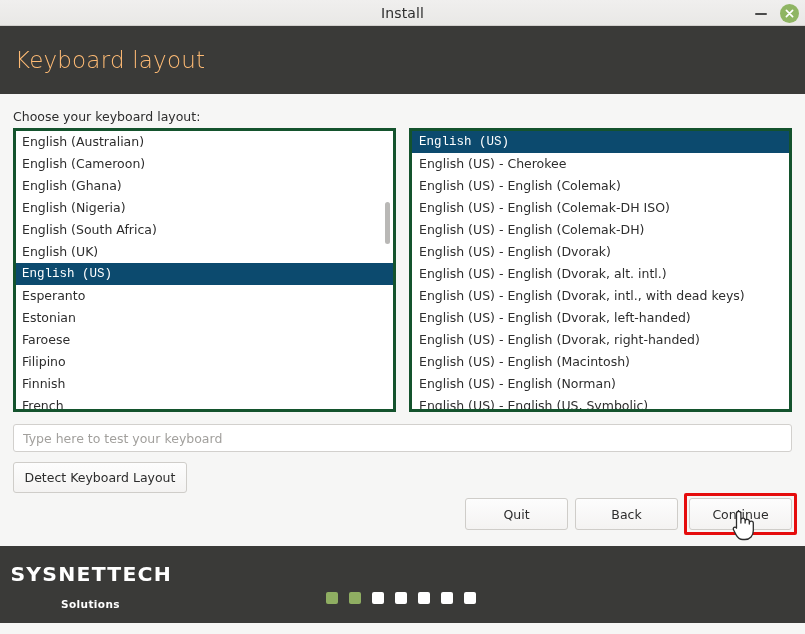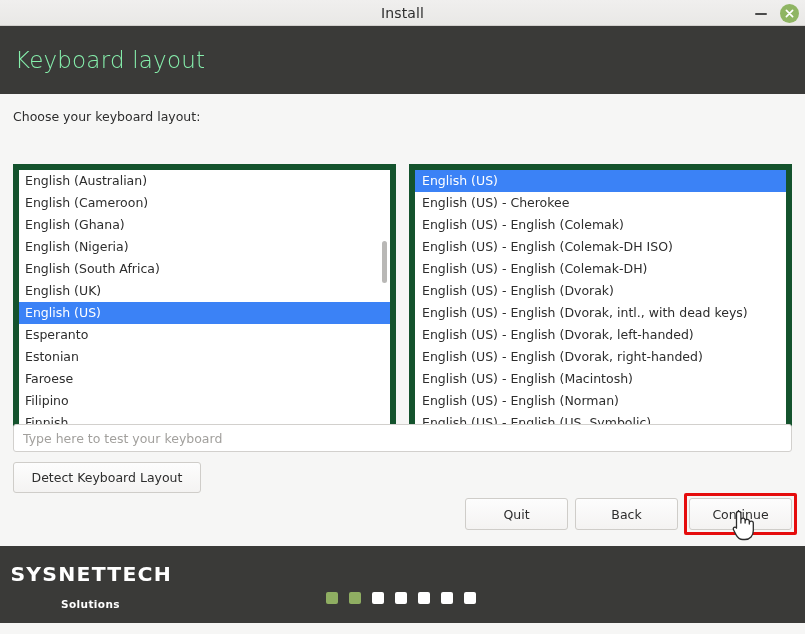--- a/index.html
+++ b/index.html
@@ -53,58 +53,58 @@
   .header {
     position: absolute; top: 26px; left: 0;
     width: 805px; height: 68px;
     background: #3a3a38;
     display: flex; align-items: center;
   }
   .header-title {
     margin-left: 15px;
     font-size: 23px;
     font-weight: 300;
-    color: #86efac;
+    color: #fdba74;
     letter-spacing: 0.2px;
   }
 
   
   .body-area {
     position: absolute; top: 94px; left: 0;
     width: 805px; height: 452px;
     background: #f6f6f5;
   }
   .choose-label {
     position: absolute; left: 13px; top: 15px;
     font-size: 12.5px; color: #2d2d2d;
   }
 
   .list-panel {
     position: absolute;
     background: #ffffff;
-    border: 6px solid #14532d;
+    border: 3px solid #14532d;
     overflow: hidden;
-    margin-top: 36px;
   }
   .list-left  { left: 13px;  top: 34px; width: 383px; height: 284px; }
   .list-right { left: 409px; top: 34px; width: 383px; height: 284px; }
 
   .list-inner { position: relative; }
   .list-item {
     height: 22px; line-height: 22px;
     padding-left: 6px;
     font-size: 12.5px;
     color: #2d2d2d;
     white-space: nowrap;
     overflow: hidden;
     cursor: default;
   }
   .list-item.selected {
-    background: #3b82f6;
+    background: #0c4a6e;
     color: #ffffff;
+    font-family: Liberation Mono, monospace;
   }
   .list-right .list-item { padding-left: 7px; }
 
   .scrollbar-track {
     position: absolute;
     width: 9px;
     background: transparent;
   }
   .scrollbar-thumb {
     position: absolute;
@@ -133,21 +133,21 @@
     font-family: "DejaVu Sans", sans-serif;
     font-size: 12.5px;
     color: #2d2d2d;
     background: linear-gradient(#fdfdfd, #f4f3f2);
     border: 1px solid #cfcdc9;
     border-radius: 3px;
     cursor: default;
   }
   .btn-detect {
     position: absolute; left: 13px; top: 368px;
-    width: 188px; height: 31px;
+    width: 174px; height: 31px;
   }
 
   
   .nav-btn {
     position: absolute; top: 404px;
     width: 103px; height: 32px;
   }
   .btn-quit     { left: 465px; }
   .btn-back     { left: 575px; }
   .btn-continue { left: 689px; }
@@ -262,20 +262,21 @@
     </div>
 
     <div class="list-panel list-right">
       <div class="list-inner" id="right-list">
           <div class="list-item selected">English (US)</div>
           <div class="list-item">English (US) - Cherokee</div>
           <div class="list-item">English (US) - English (Colemak)</div>
           <div class="list-item">English (US) - English (Colemak-DH ISO)</div>
           <div class="list-item">English (US) - English (Colemak-DH)</div>
           <div class="list-item">English (US) - English (Dvorak)</div>
+          <div class="list-item">English (US) - English (Dvorak, alt. intl.)</div>
           <div class="list-item">English (US) - English (Dvorak, intl., with dead keys)</div>
           <div class="list-item">English (US) - English (Dvorak, left-handed)</div>
           <div class="list-item">English (US) - English (Dvorak, right-handed)</div>
           <div class="list-item">English (US) - English (Macintosh)</div>
           <div class="list-item">English (US) - English (Norman)</div>
           <div class="list-item">English (US) - English (US, Symbolic)</div>
         </div>
     </div>
 
     <input class="test-input" type="text" placeholder="Type here to test your keyboard" style="">

